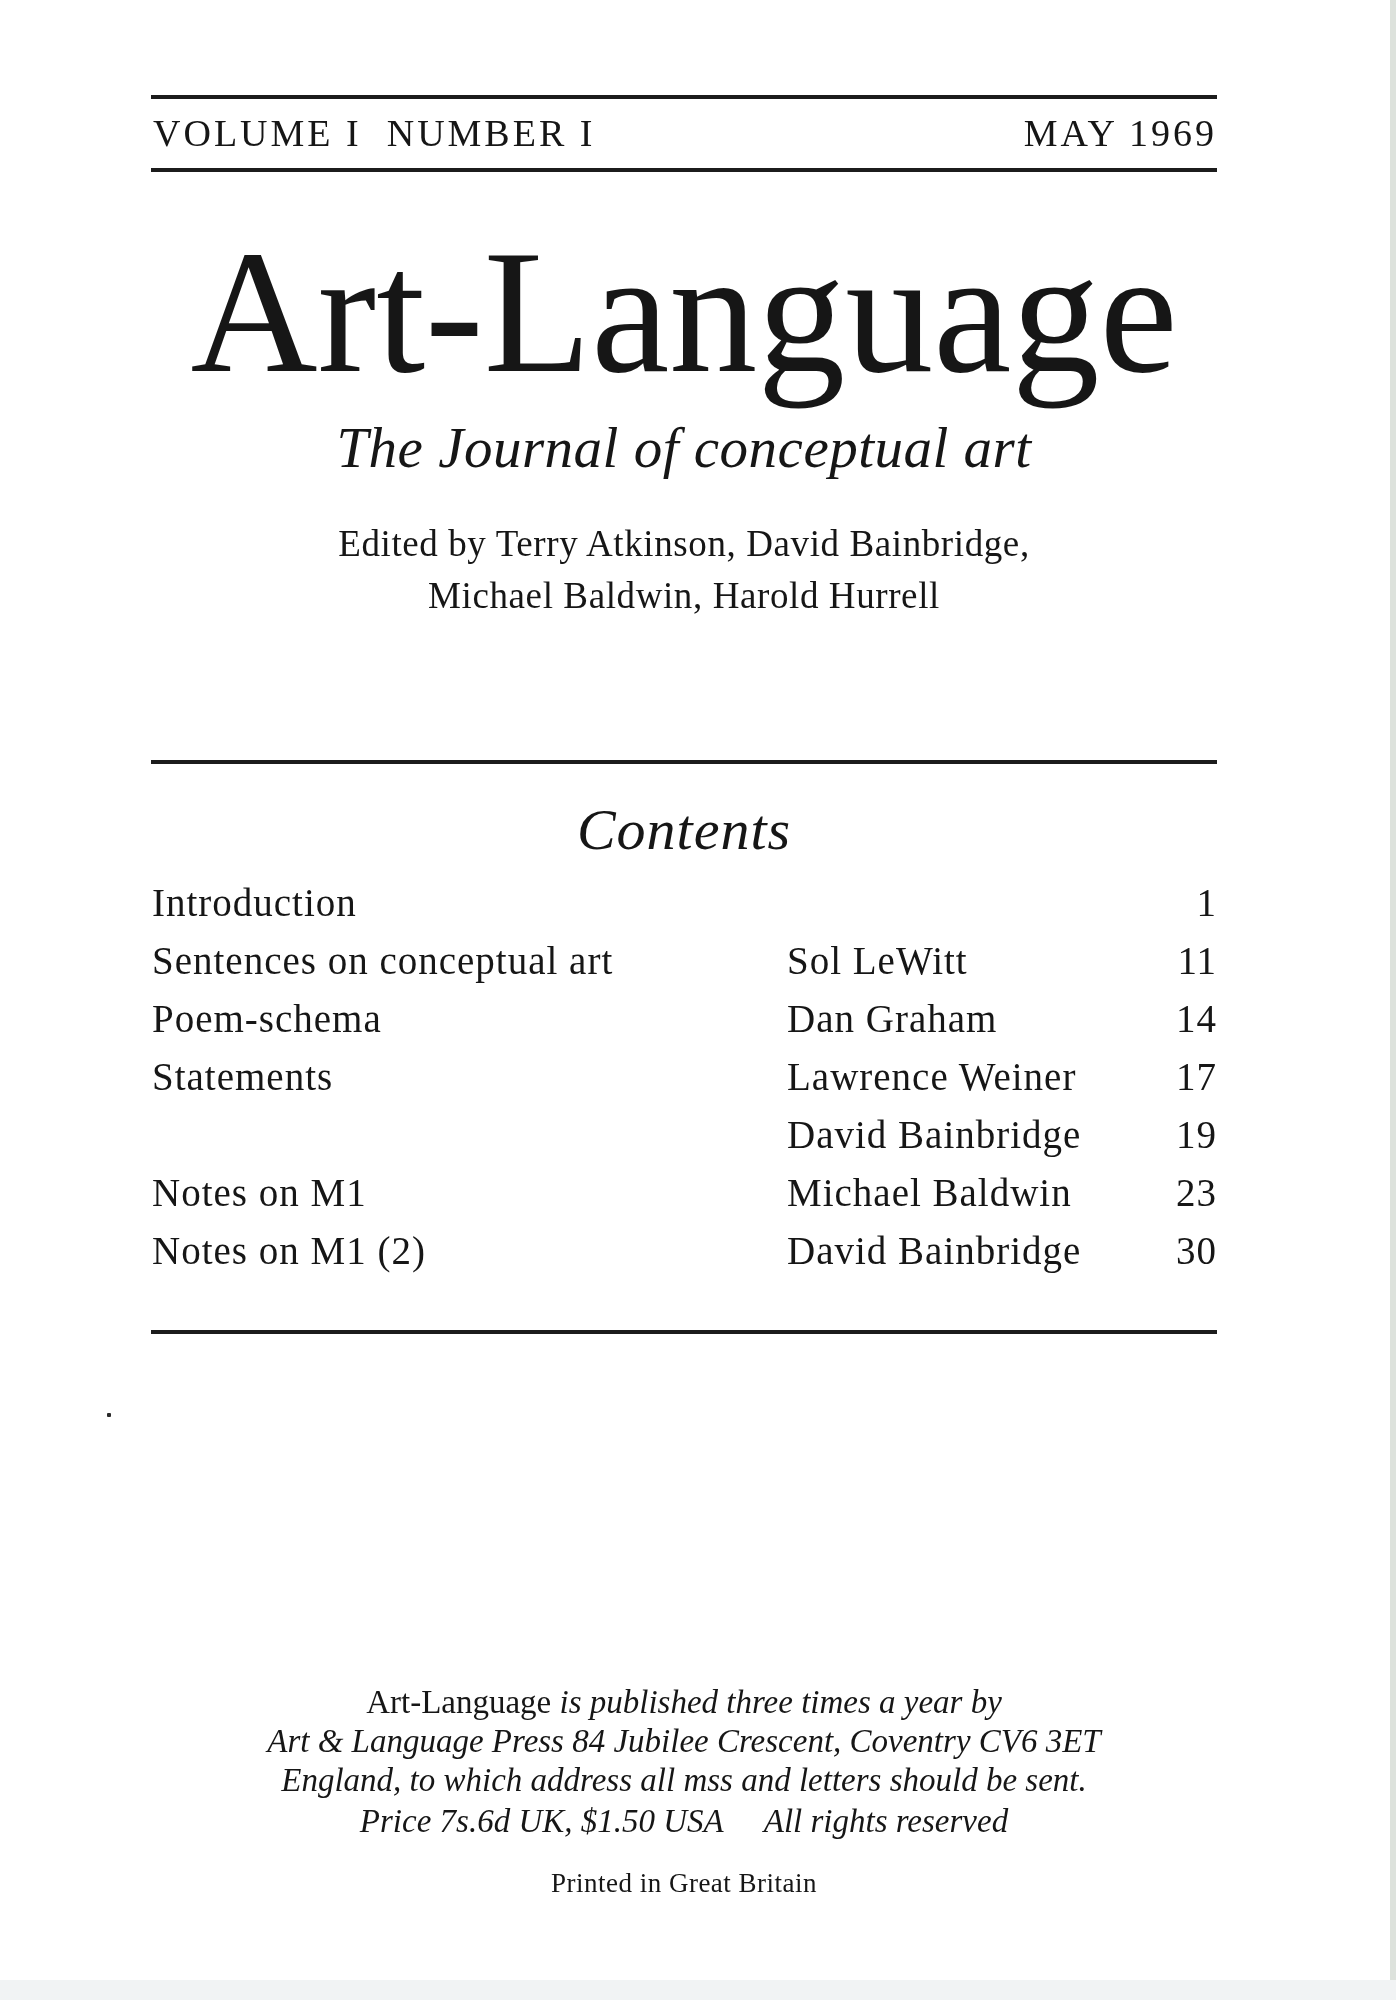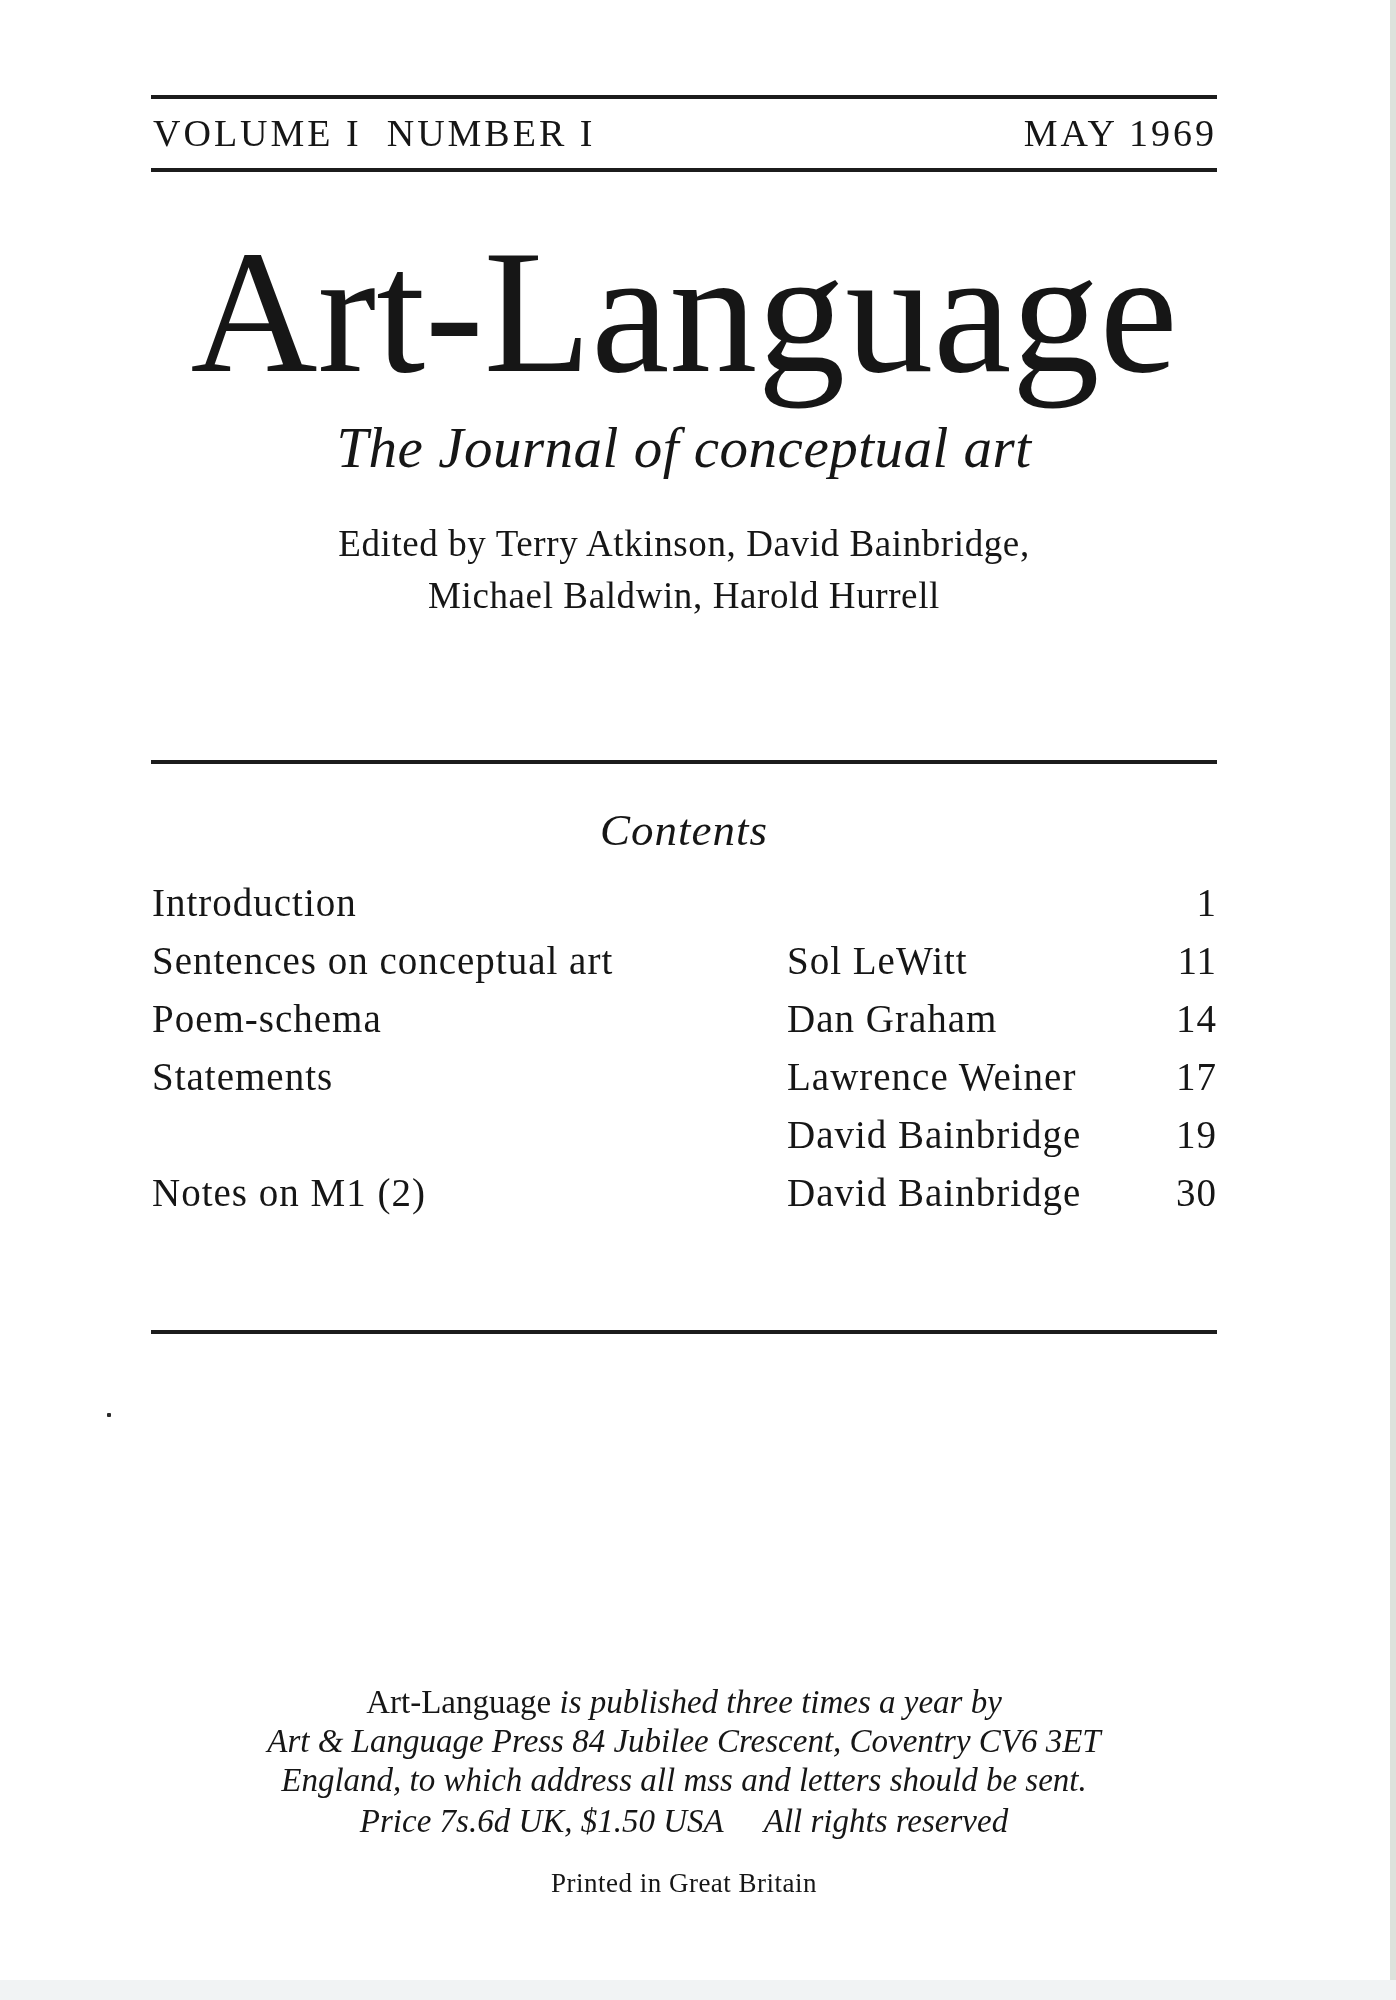--- a/index.html
+++ b/index.html
@@ -86,21 +86,21 @@
     }
     .editors {
       font-size: 37px;
       line-height: 50px;
       letter-spacing: 0.6px;
     }
     .editors-1 { top: 519px; }
     .editors-2 { top: 571px; }
     .contents-heading {
       top: 795px;
-      font-size: 45px;
+      font-size: 58px;
       line-height: 70px;
       font-style: italic;
       letter-spacing: 1px;
     }
     .toc {
       position: absolute;
       left: 151px;
       top: 880px;
       width: 1066px;
     }
@@ -197,20 +197,25 @@
   <div class="toc-row">
     <span class="toc-title">Statements</span>
     <span class="toc-author">Lawrence Weiner</span>
     <span class="toc-page">17</span>
   </div>
   <div class="toc-row">
     <span class="toc-author">David Bainbridge</span>
     <span class="toc-page">19</span>
   </div>
   <div class="toc-row">
+    <span class="toc-title">Notes on M1</span>
+    <span class="toc-author">Michael Baldwin</span>
+    <span class="toc-page">23</span>
+  </div>
+  <div class="toc-row">
     <span class="toc-title">Notes on M1 (2)</span>
     <span class="toc-author">David Bainbridge</span>
     <span class="toc-page">30</span>
   </div>
 </div>
 
 <div class="rule" style="top:1330px;"></div>
 
 <div class="colophon colophon-1">
   <span class="upright">Art-Language</span><span class="ital" style="white-space:pre;"> is published three times a year by</span>

